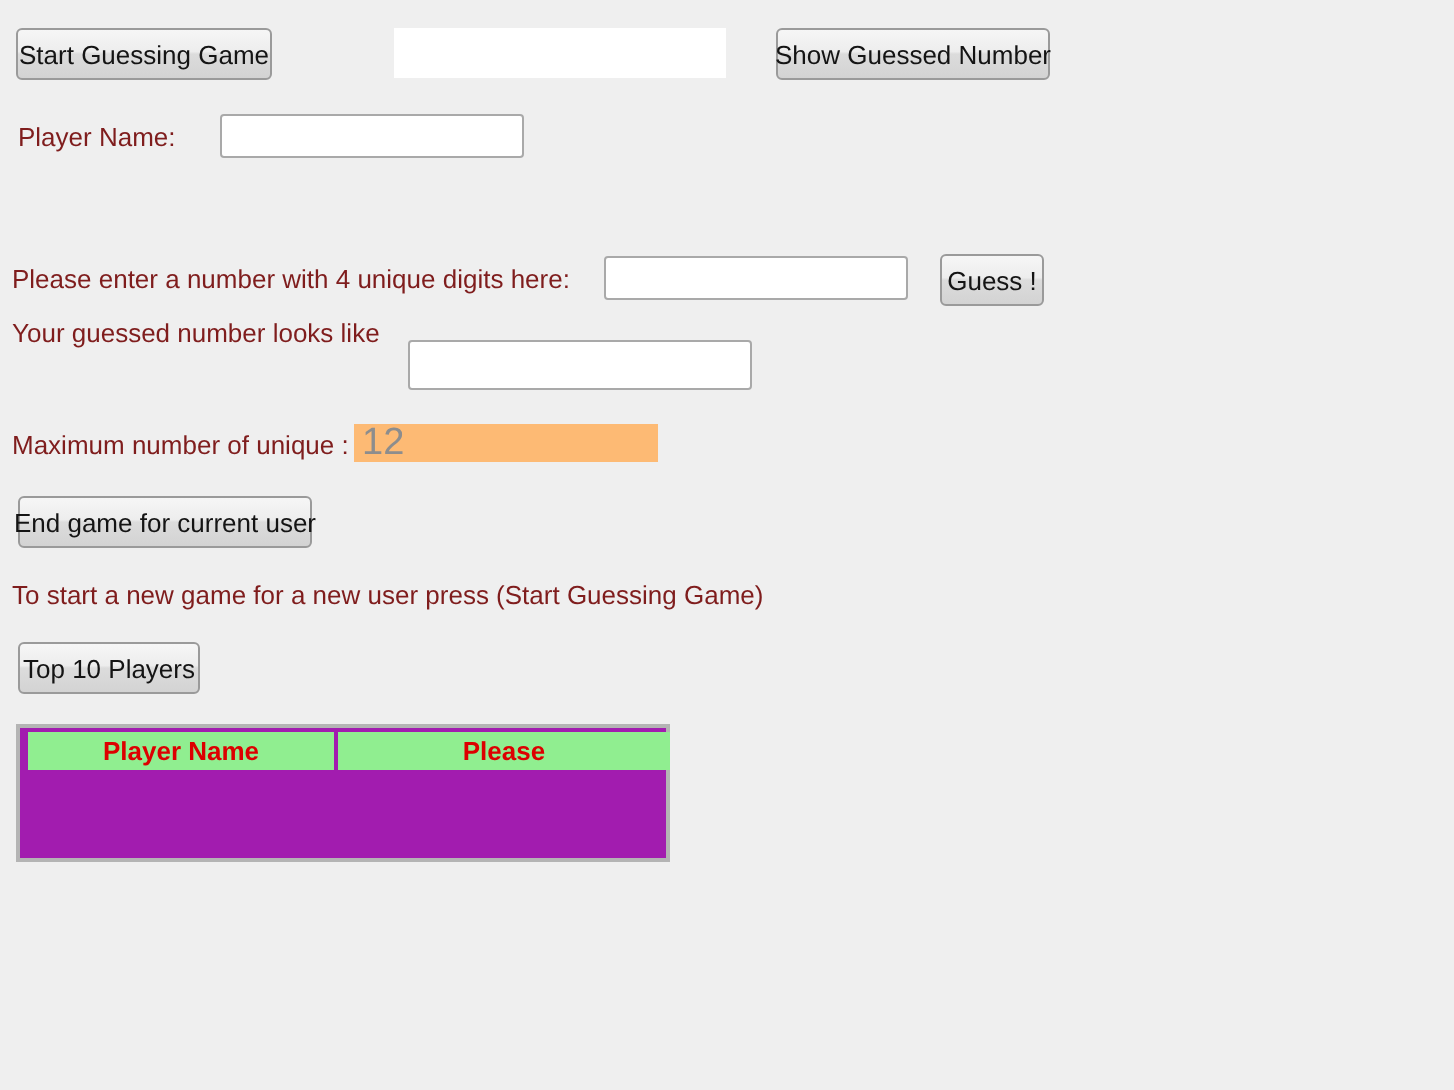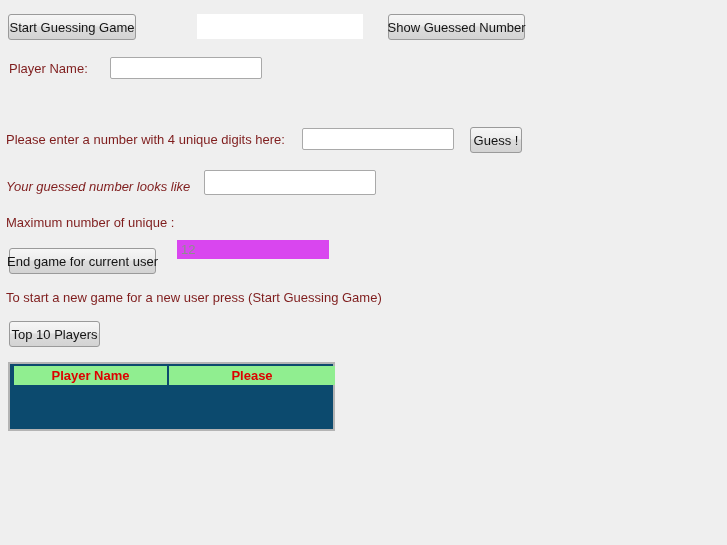--- a/index.html
+++ b/index.html
@@ -46,28 +46,27 @@
     font-family: "Liberation Sans", sans-serif;
     font-size: 13px;
     color: #1a1a1a;
     padding: 0 4px;
     outline: none;
   }
 
   .field-plain {
     position: absolute;
     box-sizing: border-box;
-    background: #d946ef;
+    background: #fdba74;
     border: none;
     font-family: "Liberation Sans", sans-serif;
-    font-size: 13px;
+    font-size: 19px;
     color: #1a1a1a;
     padding: 0 4px;
     outline: none;
-    margin-top: 28px;
   }
   .field-plain::placeholder { color: #8d8d8d; opacity: 1; }
 
   .lbl {
     position: absolute;
     white-space: nowrap;
     font-family: "Liberation Sans", sans-serif;
     font-size: 13px;
     color: #7f1d1d;
     line-height: 1;
@@ -84,40 +83,40 @@
   #top-display      { left: 197px; top: 14px;  width: 166px; height: 25px; }
   #btn-show-number  { left: 388px; top: 14px;  width: 137px; height: 26px; }
 
   #lbl-player-name  { left: 9px;   top: 62px; }
   #input-player     { left: 110px; top: 57px;  width: 152px; height: 22px; }
 
   #lbl-enter-number { left: 6px;   top: 133px; }
   #input-guess      { left: 302px; top: 128px; width: 152px; height: 22px; }
   #btn-guess        { left: 470px; top: 127px; width: 52px;  height: 25px; }
 
-  #lbl-looks-like   { left: 6px;   top: 180px; font-style: italic; }
+  #lbl-looks-like   { left: 6px;   top: 160px; }
   #input-looks-like { left: 204px; top: 170px; width: 172px; height: 25px; }
 
   #lbl-max-retries  { left: 6px;   top: 216px; }
   #input-retries    { left: 177px; top: 212px; width: 152px; height: 19px; }
 
   #btn-end-game     { left: 9px;   top: 248px; width: 147px; height: 26px; }
   #lbl-hint         { left: 6px;   top: 291px; }
   #btn-top10        { left: 9px;   top: 321px; width: 91px;  height: 26px; }
 
   
   #players-table-wrap {
     position: absolute;
     left: 8px;
     top: 362px;
     width: 327px;
     height: 69px;
     box-sizing: border-box;
     border: 2px solid #b4b4b4;
-    background: #0c4a6e;
+    background: #a21caf;
     padding: 2px;
   }
   table.players {
     border-collapse: separate;
     border-spacing: 2px 0;
     width: 100%;
     table-layout: fixed;
   }
   table.players th {
     background: #90ee90;

